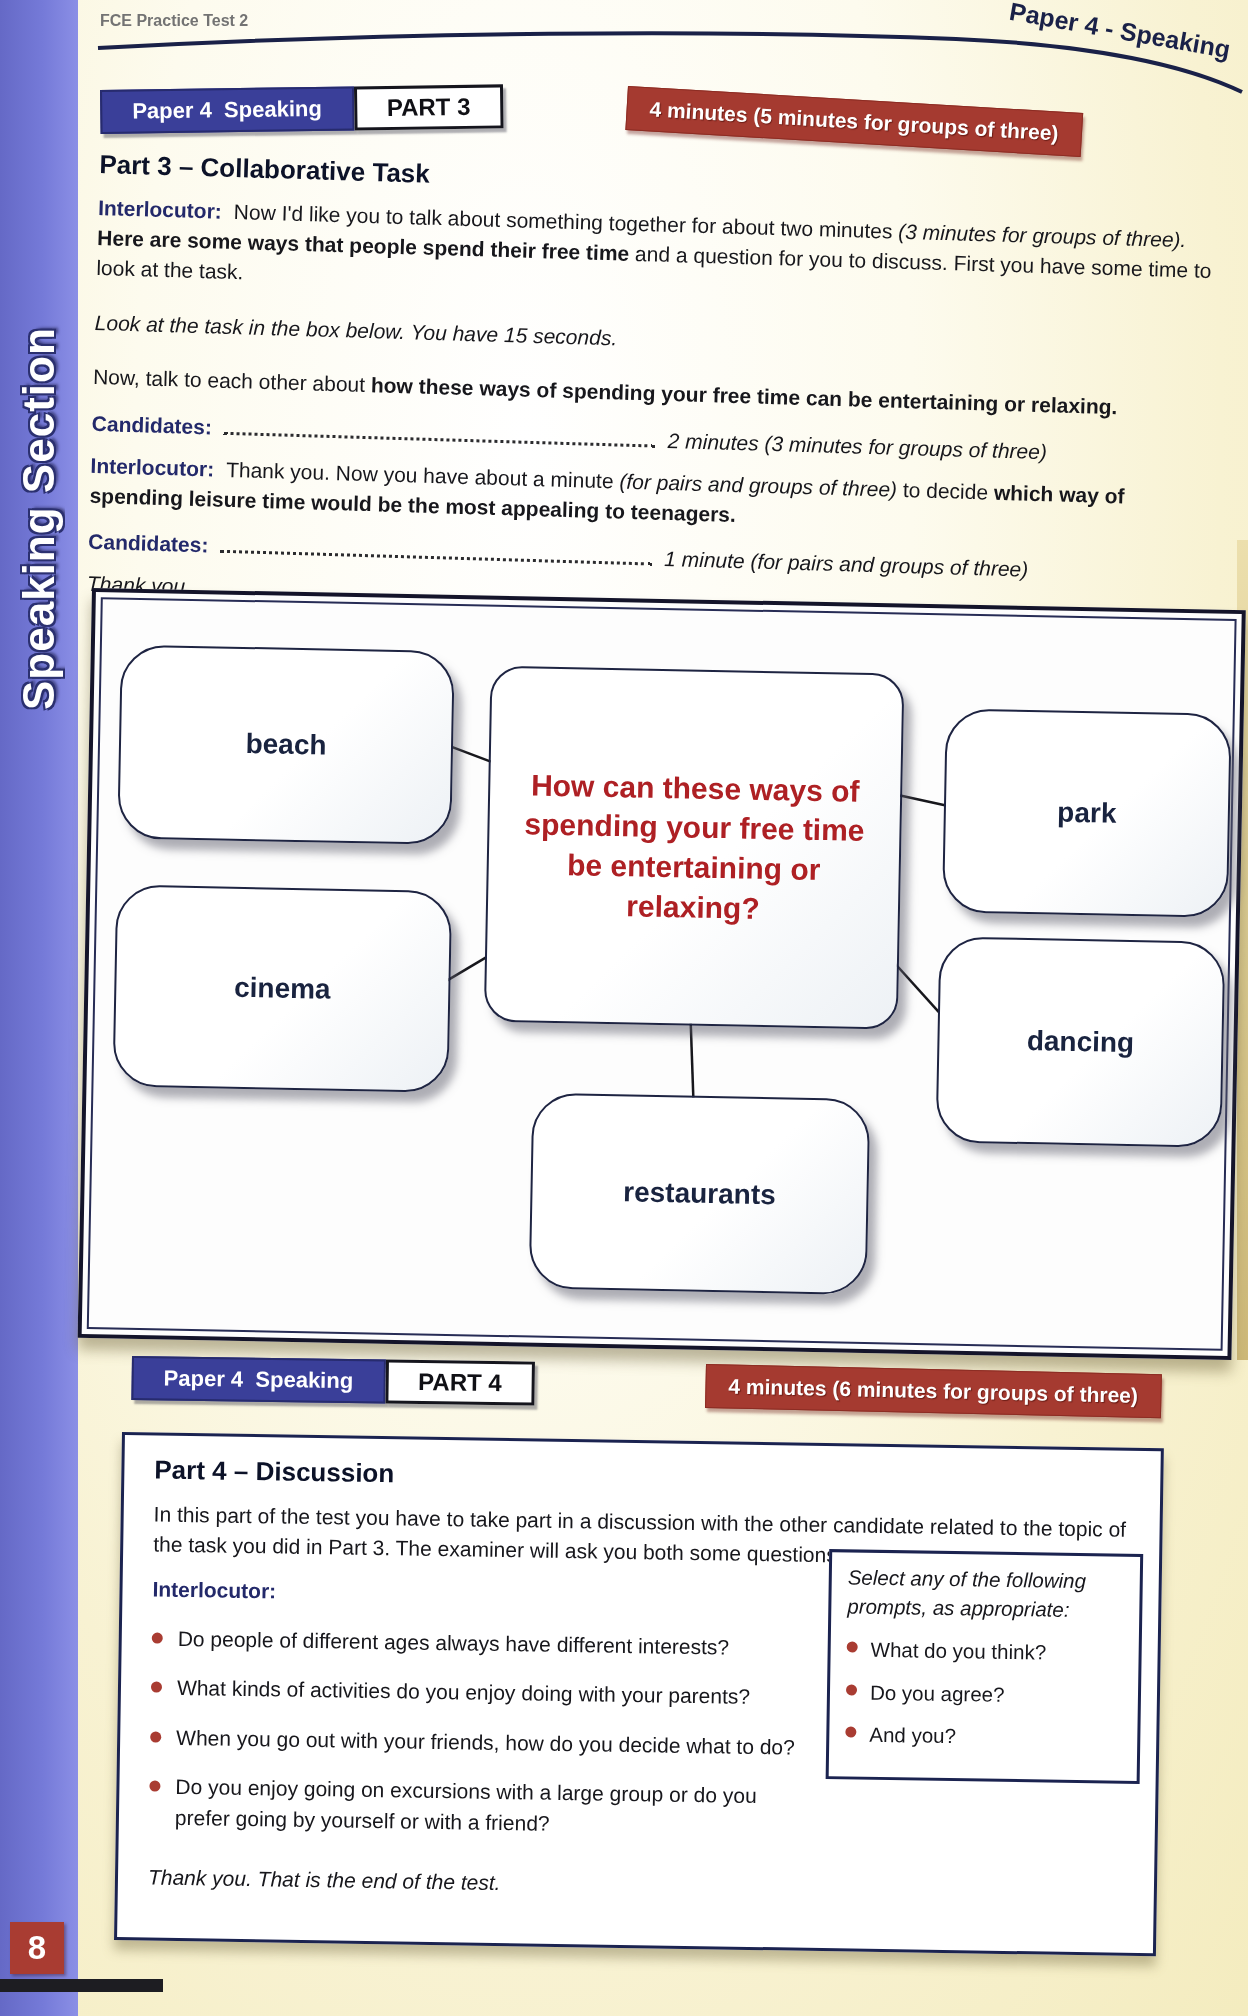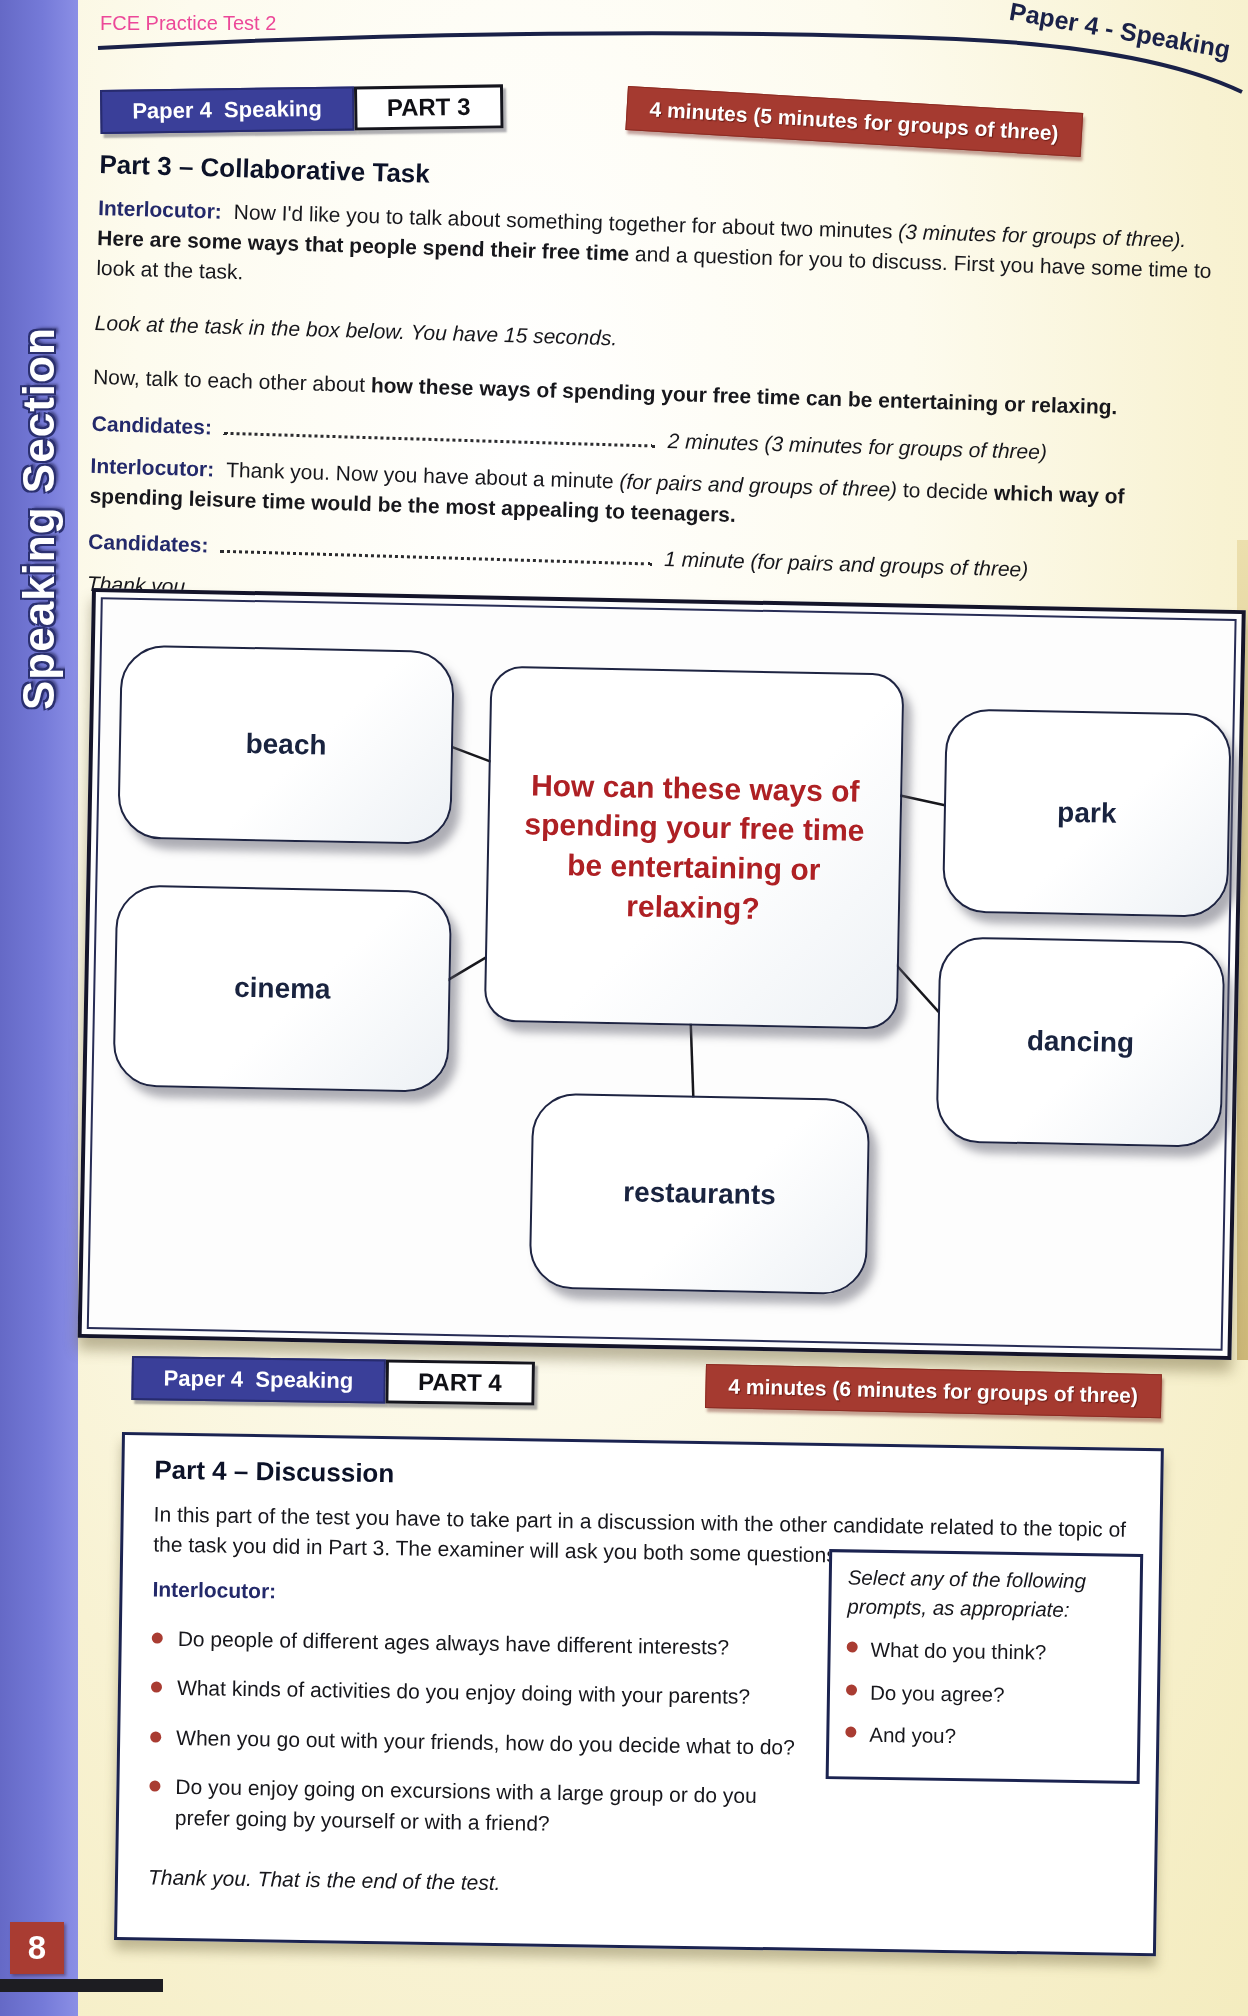--- a/index.html
+++ b/index.html
@@ -17,21 +17,21 @@
     text-shadow:2px 2px 0 #2b3070,-2px -2px 0 #2b3070,2px -2px 0 #2b3070,-2px 2px 0 #2b3070,3px 4px 3px rgba(20,20,60,.55);
     display:flex;align-items:center;}
   .page-num-box{position:absolute;left:10px;top:1922px;width:54px;height:52px;background:#a93c32;
     color:#fff;font-size:33px;font-weight:bold;display:flex;align-items:center;justify-content:center;
     box-shadow:2px 2px 3px rgba(60,10,10,.4);}
   .bottom-bar{position:absolute;left:0;top:1979px;width:163px;height:13px;background:#1d1d22;}
   .page-edge{position:absolute;right:0;top:540px;width:11px;height:820px;
     background:linear-gradient(180deg,#ecdfad 0%,#d9c98f 50%,#cdb878 100%);}
 
   
-  .fce-title{position:absolute;left:100px;top:12px;font-size:20px;font-weight:normal;color:#ec4899;}
+  .fce-title{position:absolute;left:100px;top:12px;font-size:16px;font-weight:bold;color:#737373;}
   .header-rule{position:absolute;left:96px;top:28px;}
   .header-corner{position:absolute;left:1008px;top:16px;transform:rotate(10deg);
     font-size:25px;font-weight:bold;color:#1a2148;white-space:pre;}
 
   
   .banner-row{display:flex;align-items:stretch;}
   .banner-blue{background:#3a3f99;border:2px solid #272b6e;color:#fff;font-weight:bold;font-size:22px;
     padding:7px 30px;white-space:pre;display:flex;align-items:center;box-shadow:3px 4px 2px rgba(25,25,45,.35);}
   .part-box{background:#fff;border:3px solid #15151d;color:#101015;font-weight:bold;font-size:24px;
     padding:5px 30px;display:flex;align-items:center;white-space:pre;box-shadow:3px 4px 2px rgba(25,25,45,.35);}

